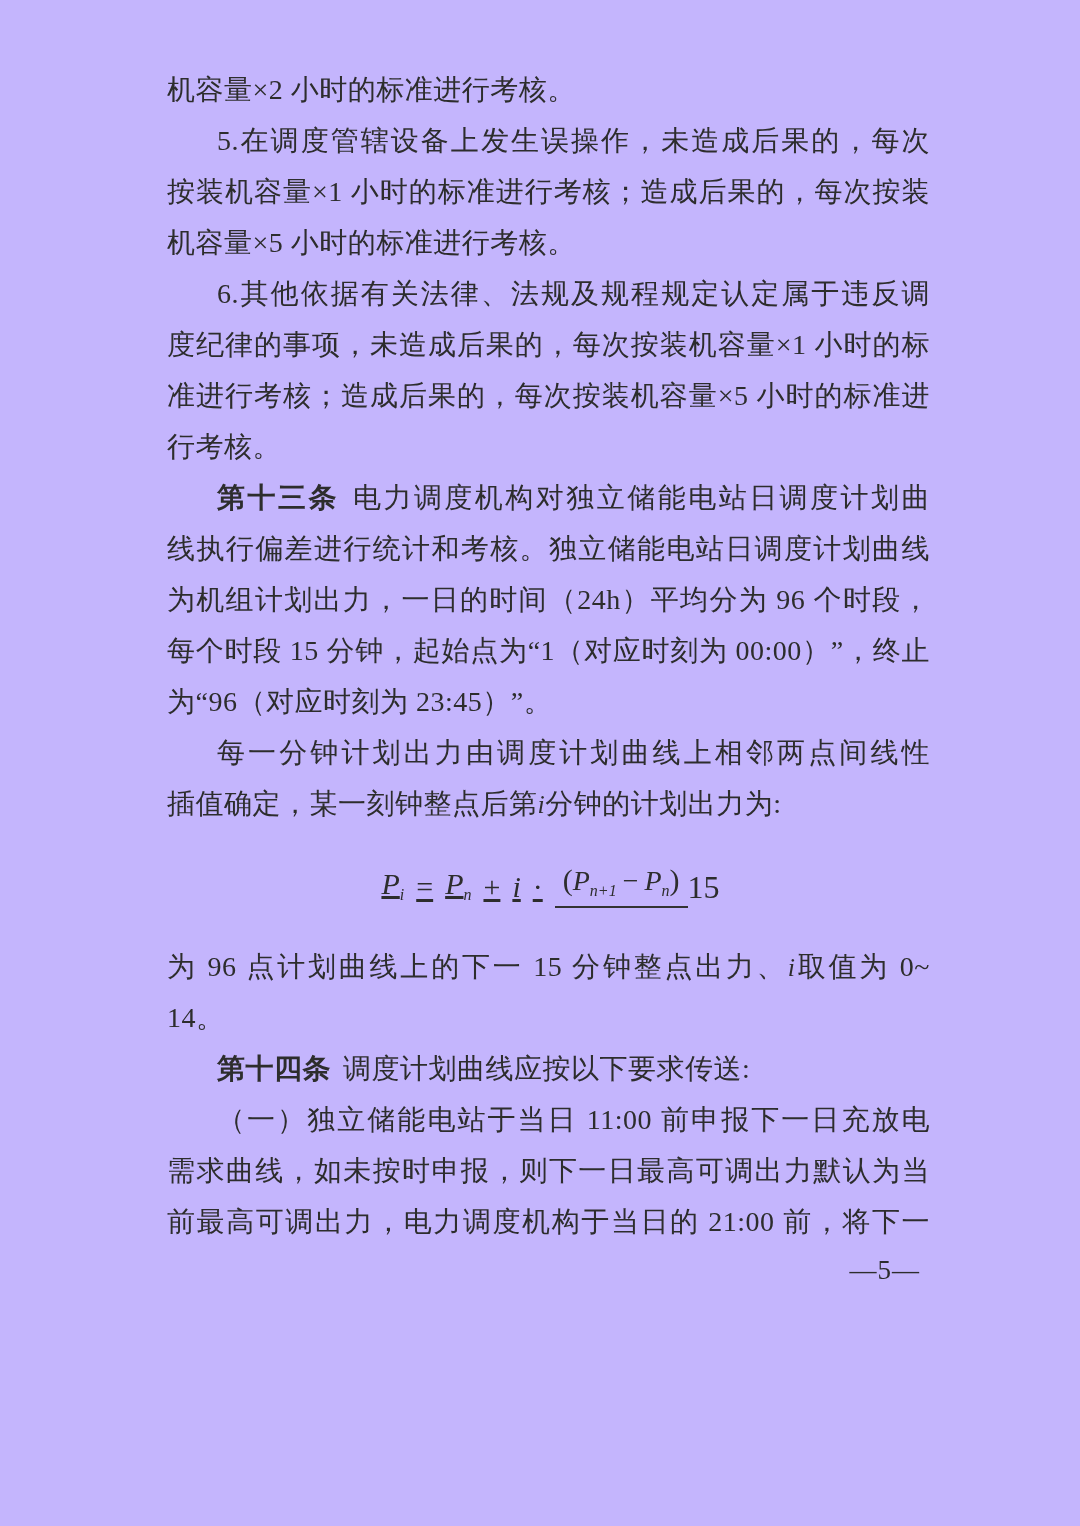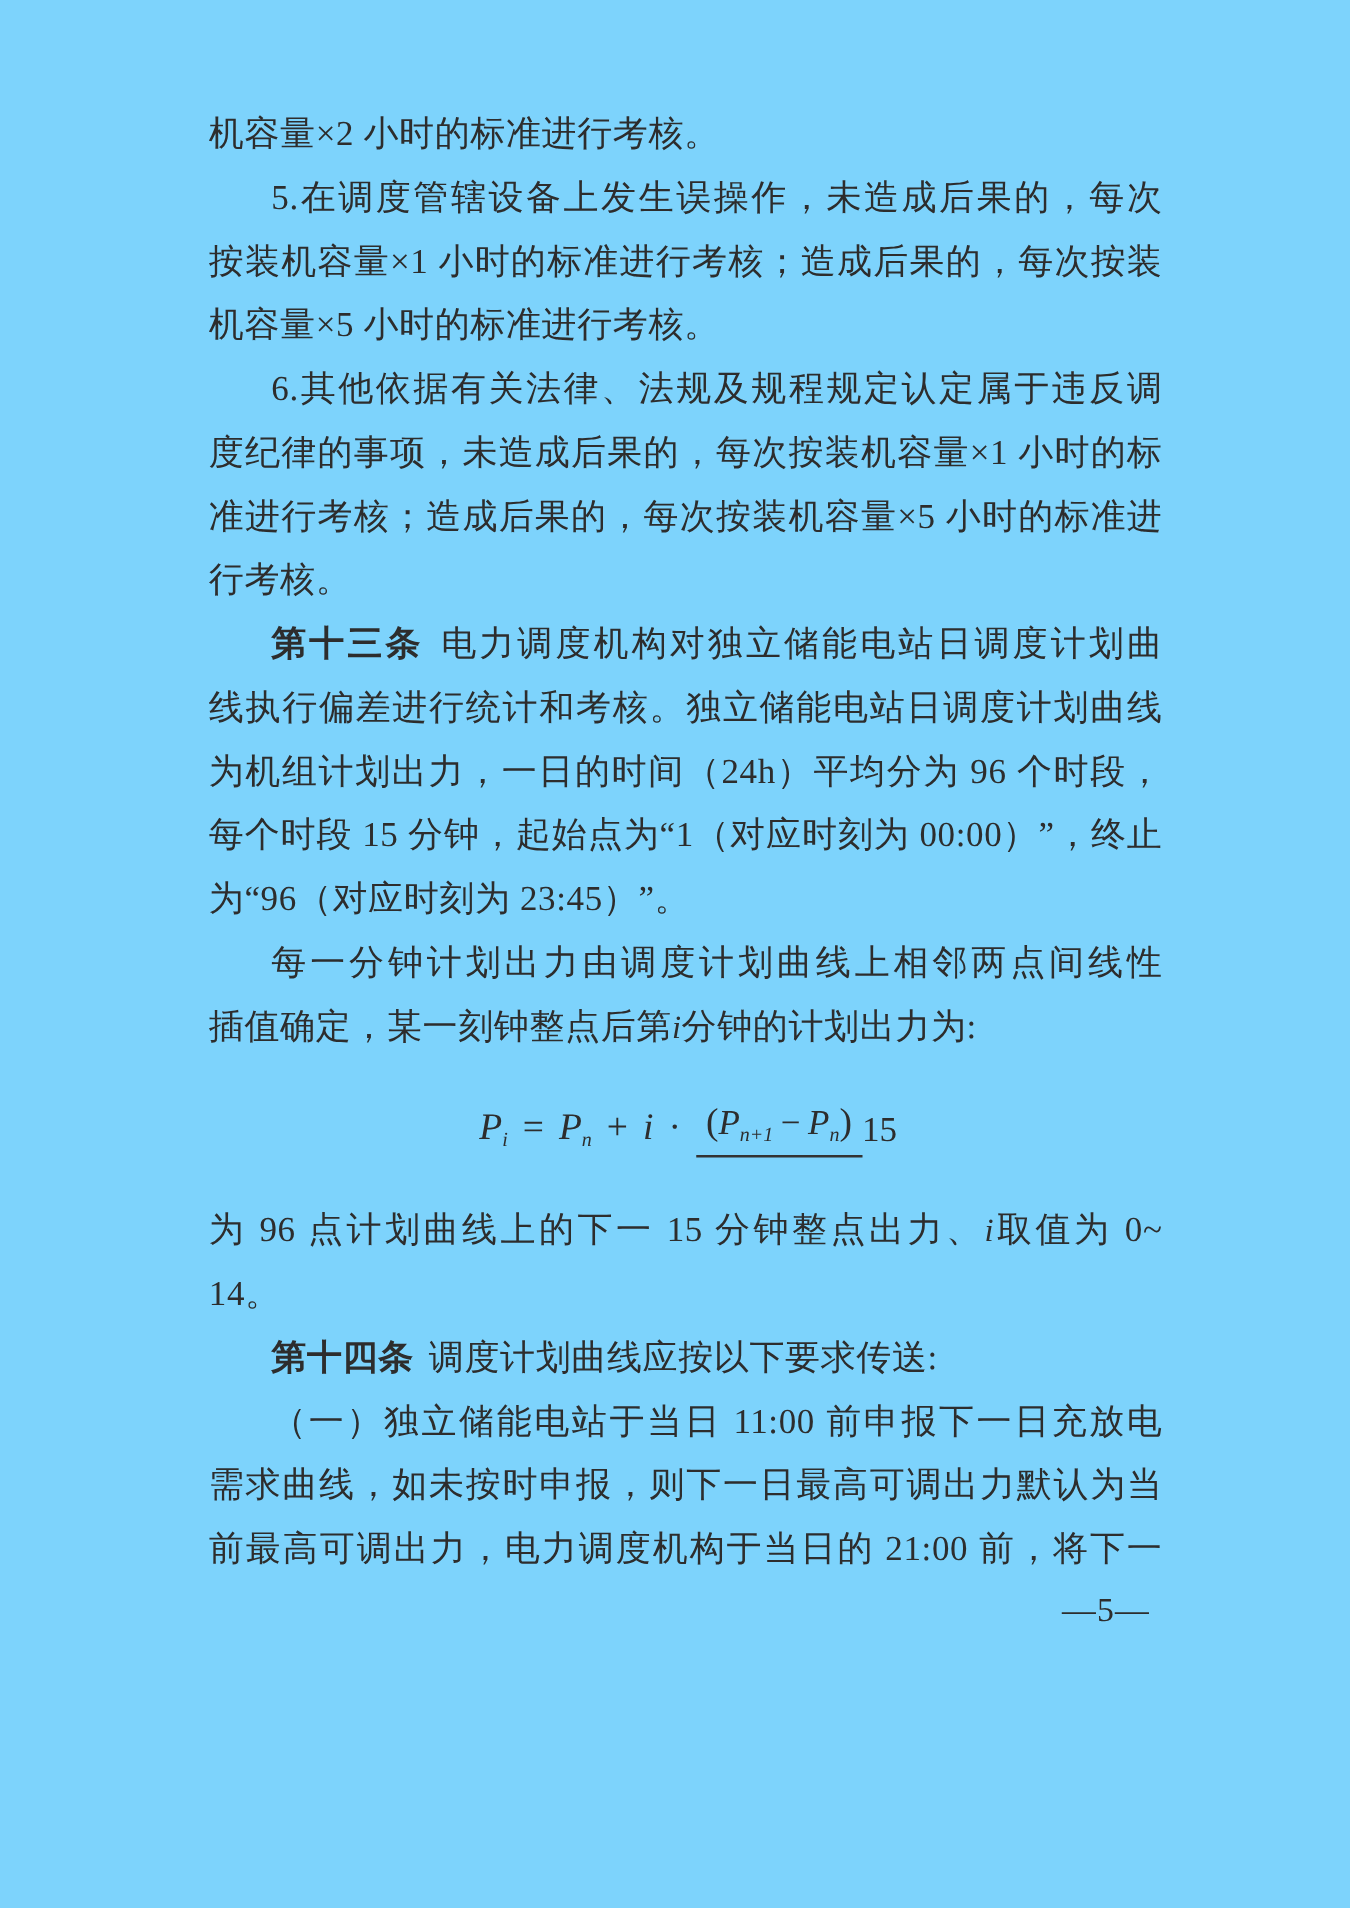--- a/index.html
+++ b/index.html
@@ -6,22 +6,22 @@
   body{
     background:#fdfdfd;
     font-family:"Liberation Serif","DejaVu Serif",serif;
     color:#2d2d2d;
   }
   .page{
     position:relative;
     width:1080px;
     height:1526px;
     box-sizing:border-box;
-    padding:82px 150px 0 167px;
-    background:#7dd3fc;
+    padding:64px 150px 0 167px;
+    background:#c4b5fd;
     overflow:hidden;
   }
   .ln{
     height:51px;
     line-height:51px;
     font-size:28px;
     letter-spacing:0.5px;
     white-space:nowrap;
   }
   .jst{
@@ -52,38 +52,39 @@
   
   .formula-row{
     height:112px;
     display:flex;
     justify-content:center;
     align-items:center;
     font-size:30px;
   }
   .feq{
     display:inline-flex;
-    align-items:flex-start;
+    align-items:flex-end;
+    text-decoration:underline;
   }
   .feq .piece{ margin:0 4px; }
   .op{ margin:0 8px; font-style:normal; }
   .frac{
     display:inline-flex;
     flex-direction:row;
     align-items:center;
     margin-left:4px;
   }
   .frac .num{
     border-bottom:2px solid #333;
     padding:0 8px 6px 8px;
     font-size:28px;
   }
   .frac .den{
     padding-top:4px;
-    font-size:28px;
+    font-size:32px;
   }
   .frac .op{ margin:0 6px; }
   .paren{ font-size:30px; }
   .footer{
     margin-top:0;
     height:46px;
     line-height:46px;
     text-align:right;
     padding-right:10px;
     font-size:27px;

